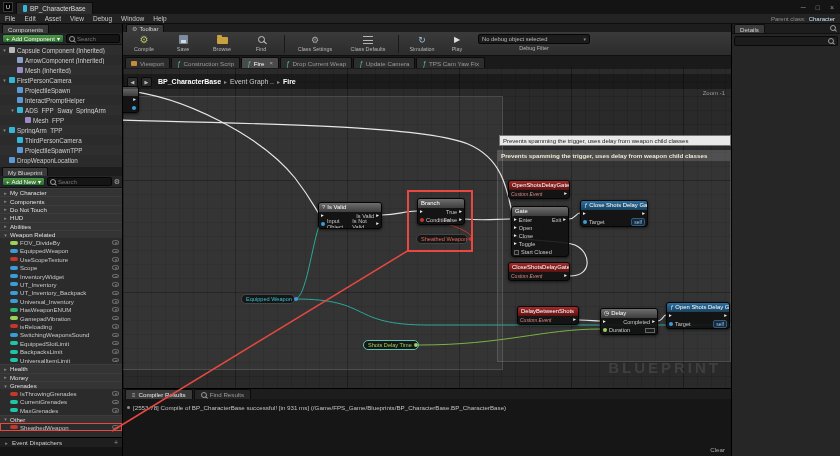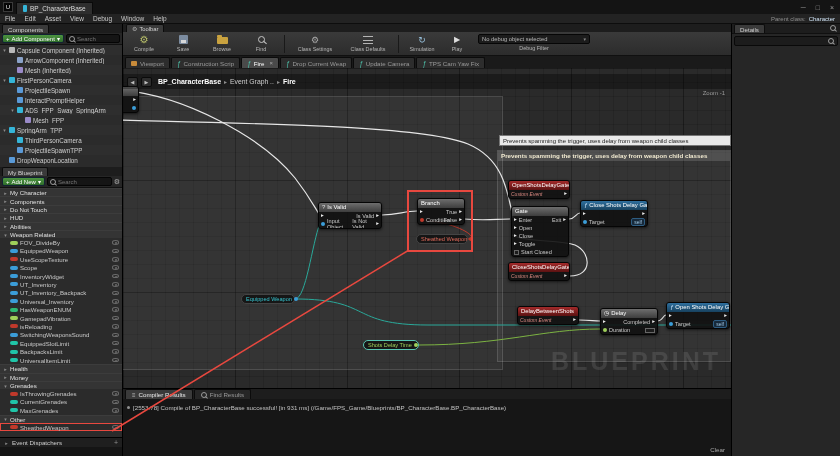--- a/index.html
+++ b/index.html
@@ -113,21 +113,21 @@
   .getter .dot{width:4px;height:4px;}
   .getter.sel{border-color:#58c6b2;}
   .redrect{position:absolute;left:284px;top:122px;width:66px;height:62px;border:2px solid #e8483f;z-index:7;pointer-events:none;}
   .bcrumb{position:absolute;left:0;top:6px;width:100%;height:15px;background:rgba(0,0,0,.35);display:flex;align-items:center;gap:3px;padding:0 4px;z-index:9;}
   .navbtn{width:11px;height:10px;background:#2d2d2d;border:1px solid #0a0a0a;border-radius:2px;color:#bdbdbd;font-size:5px;display:flex;align-items:center;justify-content:center;}
   .bc-root{color:#fff;font-size:7px;font-weight:bold;margin-left:3px;}
   .bc-sep{color:#8c8c8c;font-size:6px;}
   .bc-mid{color:#cfcfcf;font-size:6.8px;}
   .bc-leaf{color:#fff;font-size:7px;font-weight:bold;}
   .zoomlbl{position:absolute;right:6px;top:22px;color:#9a9a9a;font-size:6px;z-index:9;}
-  .watermark{position:absolute;right:10px;bottom:12px;color:rgba(255,255,255,.10);font-size:25px;font-weight:bold;letter-spacing:3px;z-index:0;}
+  .watermark{position:absolute;right:10px;bottom:12px;color:rgba(255,255,255,.10);font-size:15px;font-weight:bold;letter-spacing:3px;z-index:0;}
 
   
   .results{position:absolute;left:0;top:364px;width:100%;height:68px;background:#161616;border-top:1px solid #000;}
   .rtabs{display:flex;align-items:flex-end;height:10px;background:#1d1d1d;gap:1px;padding-left:2px;}
   .rtab{height:10px;display:flex;align-items:center;gap:3px;padding:0 6px;background:#262626;border:1px solid #0b0b0b;border-bottom:none;border-radius:2px 2px 0 0;color:#9a9a9a;font-size:6.2px;}
   .rtab.active{background:#3a3a3a;color:#e8e8e8;}
   .hamb{color:#b9b9b9;font-size:6px;}
   .logline{display:flex;align-items:center;gap:3px;padding:5px 4px;color:#c2c2c2;font-size:6.2px;white-space:nowrap;overflow:hidden;}
   .bullet{width:3px;height:3px;border-radius:50%;background:#8f8f8f;flex:none;}
   .clearbtn{position:absolute;right:6px;bottom:3px;color:#a9a9a9;font-size:6.2px;}

